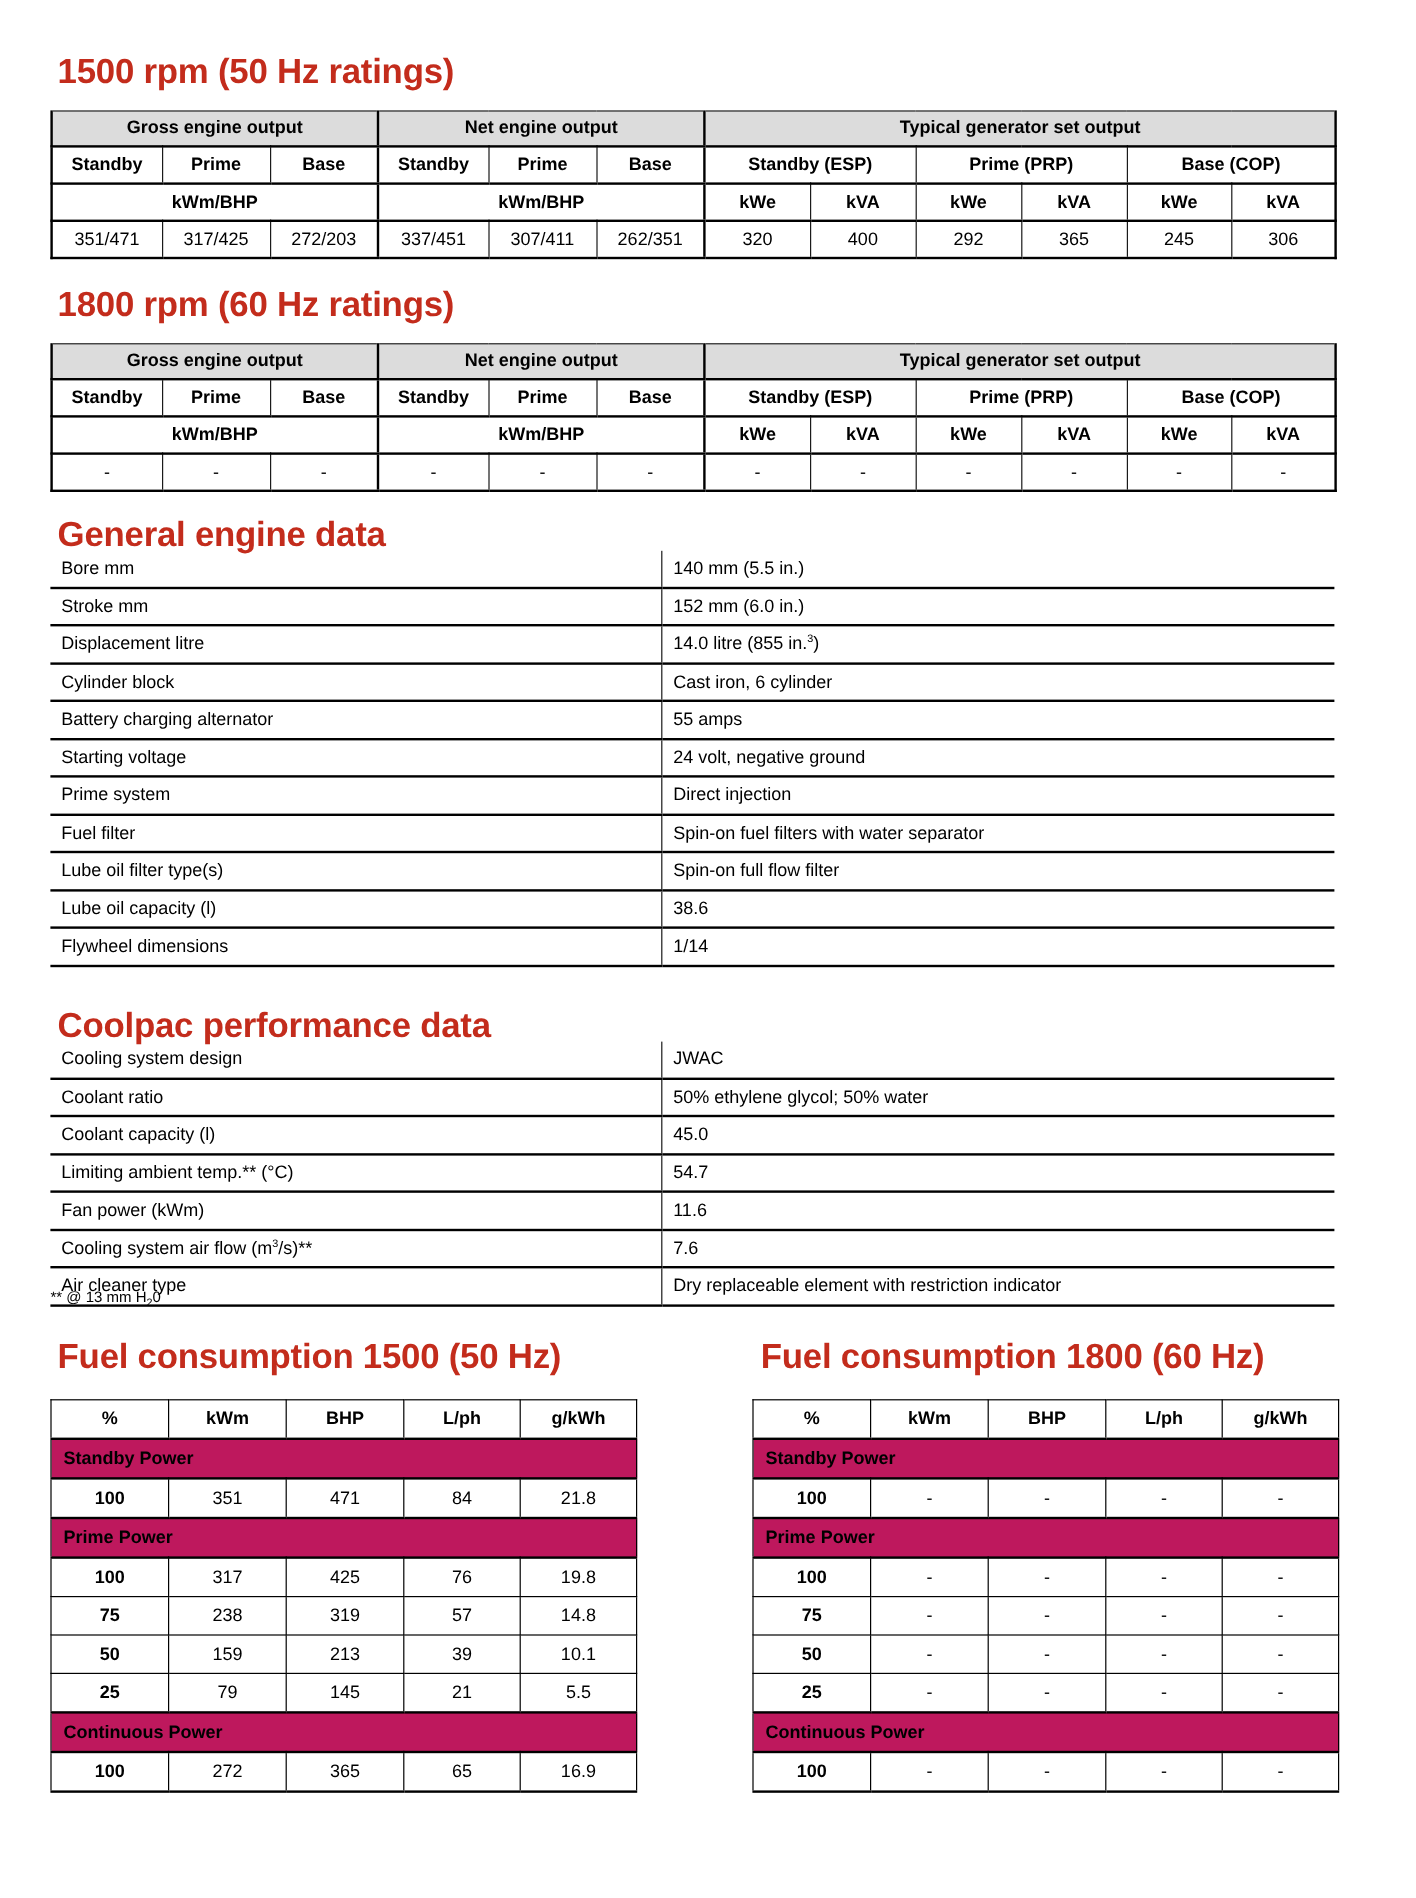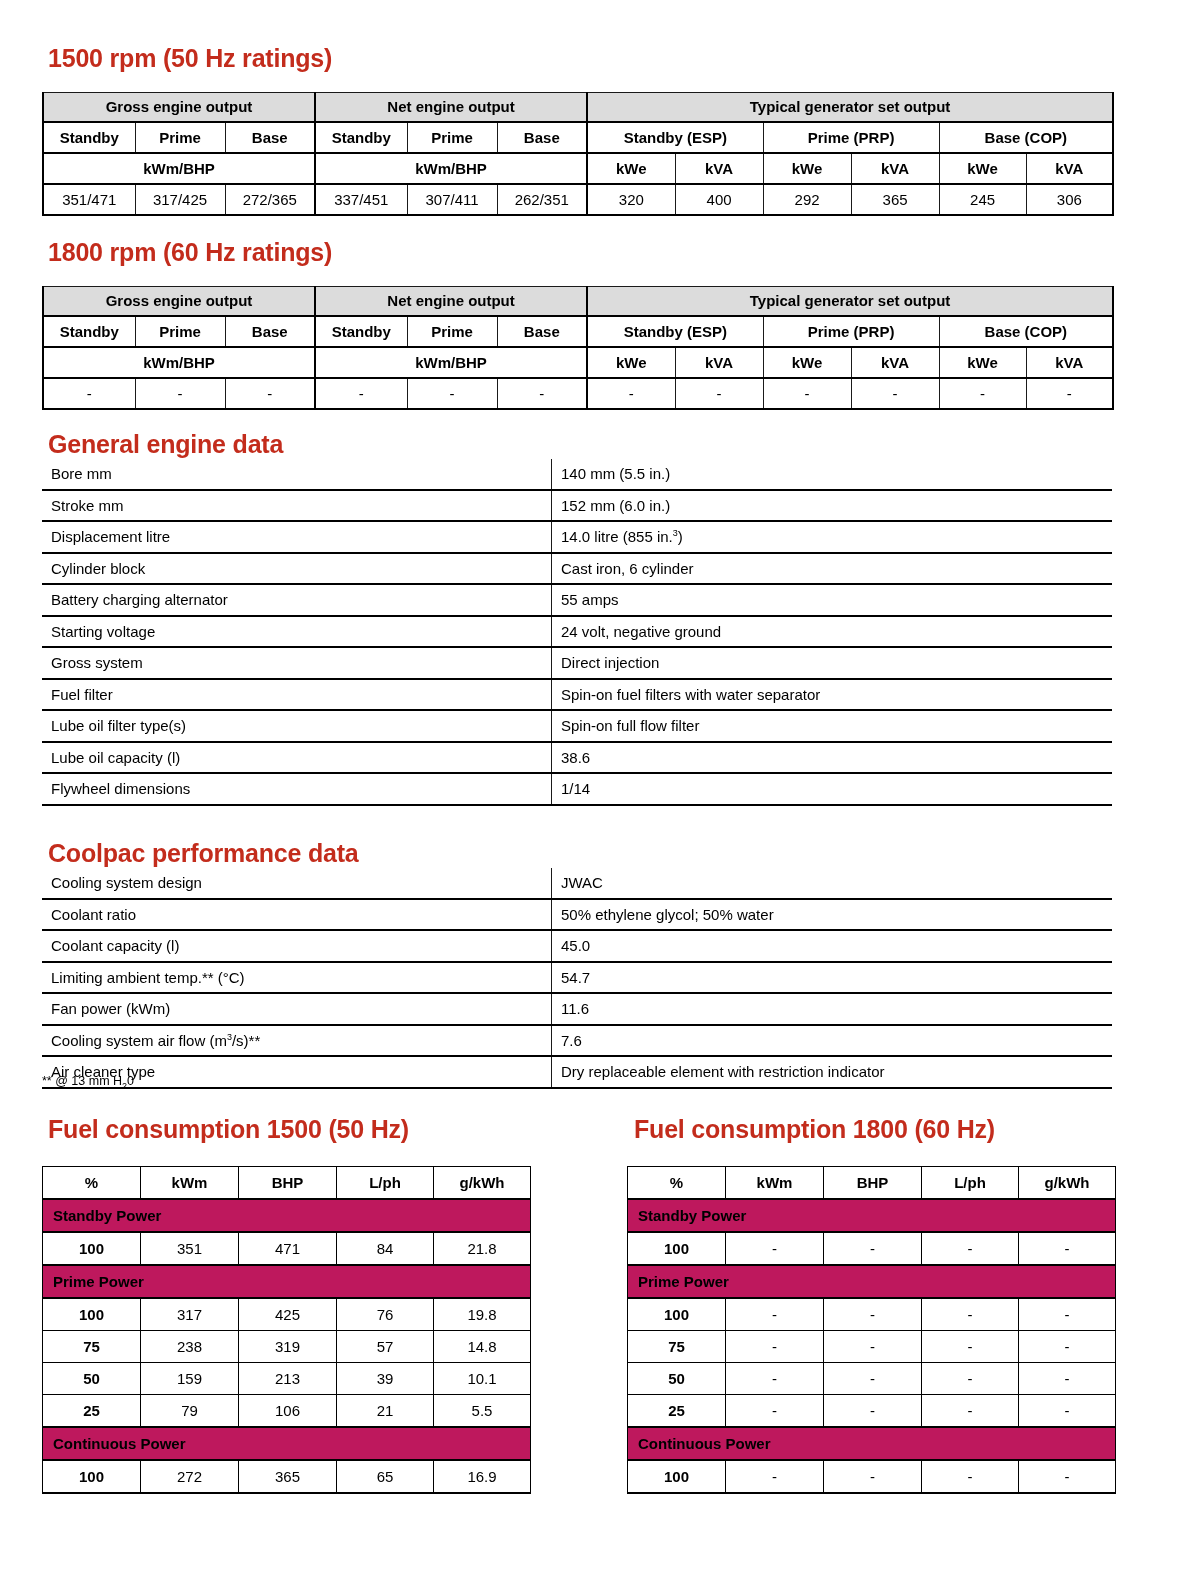--- a/index.html
+++ b/index.html
@@ -19,21 +19,21 @@
     position: absolute;
     left: 0; top: 0;
     width: 1180px;
     height: 1582px;
   }
 
   
   .sec-head {
     color: #c32c1c;
     font-weight: bold;
-    font-size: 25px;
+    font-size: 29px;
     letter-spacing: -0.2px;
     position: absolute;
     white-space: nowrap;
   }
 
   
   table {
     border-collapse: collapse;
     table-layout: fixed;
   }
@@ -187,21 +187,21 @@
         <td class="thickleft">kWe</td>
         <td>kVA</td>
         <td>kWe</td>
         <td>kVA</td>
         <td>kWe</td>
         <td class="thickright">kVA</td>
       </tr>
       <tr class="valrow">
         <td class="thickleft">351/471</td>
         <td>317/425</td>
-        <td>272/365</td>
+        <td>272/203</td>
         <td class="thickleft">337/451</td>
         <td>307/411</td>
         <td>262/351</td>
         <td class="thickleft">320</td>
         <td>400</td>
         <td>292</td>
         <td>365</td>
         <td>245</td>
         <td class="thickright">306</td>
       </tr>
@@ -291,21 +291,21 @@
         </tr>
         <tr>
           <td class="label">Battery charging alternator</td>
           <td class="value">55 amps</td>
         </tr>
         <tr>
           <td class="label">Starting voltage</td>
           <td class="value">24 volt, negative ground</td>
         </tr>
         <tr>
-          <td class="label">Gross system</td>
+          <td class="label">Prime system</td>
           <td class="value">Direct injection</td>
         </tr>
         <tr>
           <td class="label">Fuel filter</td>
           <td class="value">Spin-on fuel filters with water separator</td>
         </tr>
         <tr>
           <td class="label">Lube oil filter type(s)</td>
           <td class="value">Spin-on full flow filter</td>
         </tr>
@@ -407,21 +407,21 @@
         <tr class="datarow">
           <td class="pct">50</td>
           <td>159</td>
           <td>213</td>
           <td>39</td>
           <td>10.1</td>
         </tr>
         <tr class="lastdata">
           <td class="pct">25</td>
           <td>79</td>
-          <td>106</td>
+          <td>145</td>
           <td>21</td>
           <td>5.5</td>
         </tr>
         <tr class="band">
           <td colspan="5">Continuous Power</td>
         </tr>
         <tr class="lastdata">
           <td class="pct">100</td>
           <td>272</td>
           <td>365</td>

